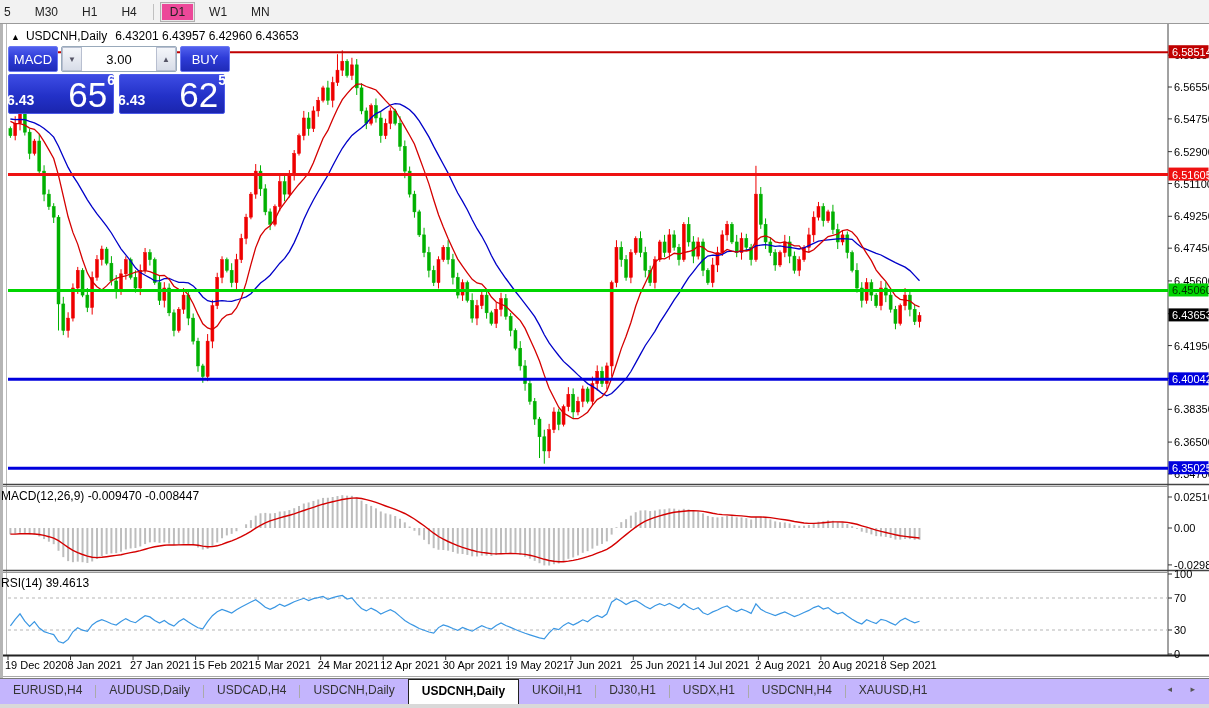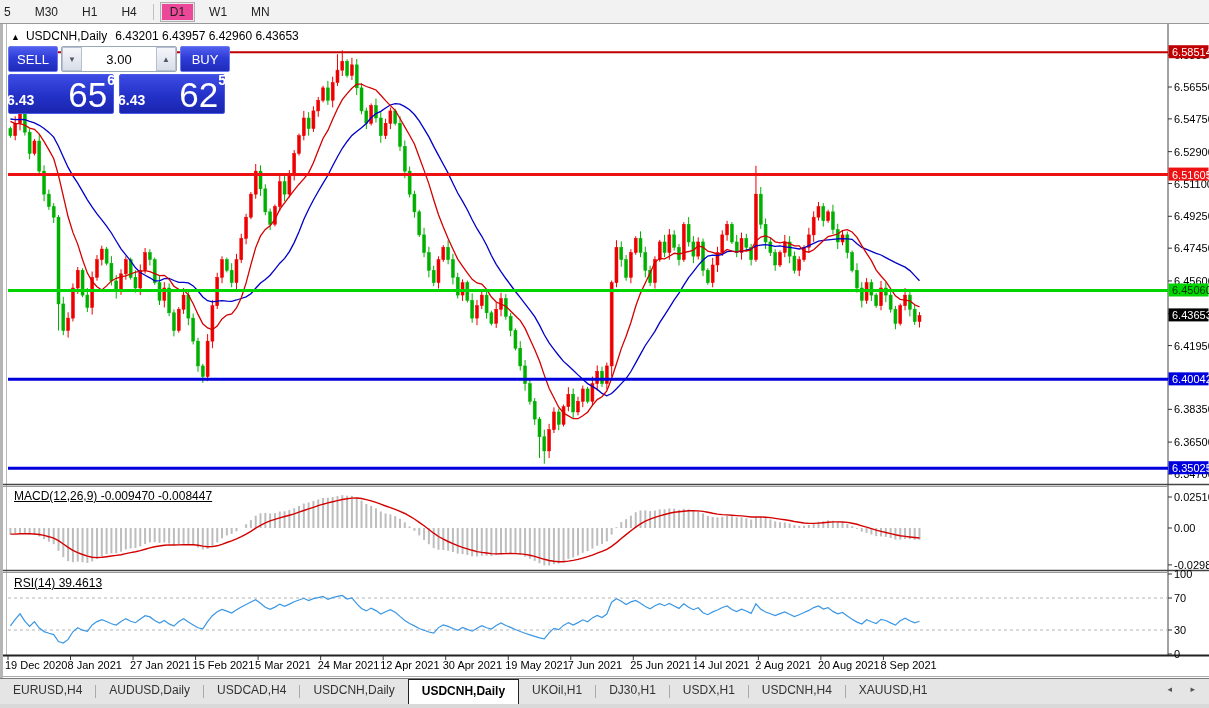--- a/index.html
+++ b/index.html
@@ -31,27 +31,27 @@
     font-family:"Liberation Sans",sans-serif;color:#000;}
   .tp-row2{display:flex;margin-top:2px;}
   .price-box{width:106px;height:40px;background:linear-gradient(180deg,#3d4ce4 0%,#2331c8 55%,#1a25ae 100%);
     border:1px solid #4c5ae8;border-radius:2px;color:#fff;display:flex;align-items:flex-end;
     justify-content:center;padding-bottom:3px;box-sizing:border-box;cursor:pointer;}
   .price-box + .price-box{margin-left:5px;}
   .pb-small{font-size:14px;font-weight:bold;margin-right:2px;line-height:1;padding-bottom:3px;margin-top:13px;}
   .pb-big{font-size:35px;line-height:0.82;margin-left:32px;}
   .pb-sup{font-size:14px;font-weight:bold;line-height:1;align-self:flex-start;margin-top:-2px;}
   
-  .ind-label{position:absolute;left:14px;z-index:15;font-size:12px;color:#000;white-space:nowrap;text-decoration:underline;}
+  .ind-label{position:absolute;left:1px;z-index:15;font-size:12px;color:#000;white-space:nowrap;}
   #macd-label{top:489px;}
   #rsi-label{top:576px;}
   
   #chart-svg{position:absolute;left:0;top:0;z-index:2;}
   
-  .tabbar{position:absolute;left:0;top:678px;width:1209px;height:25px;background:#e5e5e5;
+  .tabbar{position:absolute;left:0;top:678px;width:1209px;height:25px;background:#c4b5fd;
     border-top:1px solid #7a7a7a;display:flex;align-items:stretch;z-index:20;}
   .tab{font-size:12px;color:#333;padding:4px 13px 0 13px;cursor:pointer;white-space:nowrap;}
   .tab.active{background:#ffffff;border:1px solid #222;border-bottom:none;font-weight:bold;color:#000;}
   .tab-sep{width:1px;height:13px;background:#aaa;align-self:center;}
   .tab-scroll{position:absolute;right:6px;top:5px;font-size:9px;color:#555;letter-spacing:8px;cursor:pointer;}
   .bottom-strip{position:absolute;left:0;top:703px;width:1209px;height:5px;background:#d9d9d9;
     border-top:1px solid #aaa;z-index:19;}
 </style>
 </head>
 <body>
@@ -744,21 +744,21 @@
     <line x1="883.42" y1="656" x2="883.42" y2="660" stroke="#333"></line>
     <text x="880.42" y="669" font-size="11" font-family="Liberation Sans, sans-serif" fill="#000">8 Sep 2021</text>
   </svg>
 
 <div class="chart-title">
   <span class="arrow">▲</span><span>USDCNH,Daily</span><span class="vals">6.43201 6.43957 6.42960 6.43653</span>
 </div>
 
 <div class="trade-panel">
   <div class="tp-row1">
-    <div class="tp-btn">SELL</div>
+    <div class="tp-btn">MACD</div>
     <div class="spin-box">
       <div class="spin-btn">▼</div>
       <input class="vol-field" value="3.00" style="">
       <div class="spin-btn">▲</div>
     </div>
     <div class="tp-btn">BUY</div>
   </div>
   <div class="tp-row2">
     <div class="price-box">
       <span class="pb-small">6.43</span>

